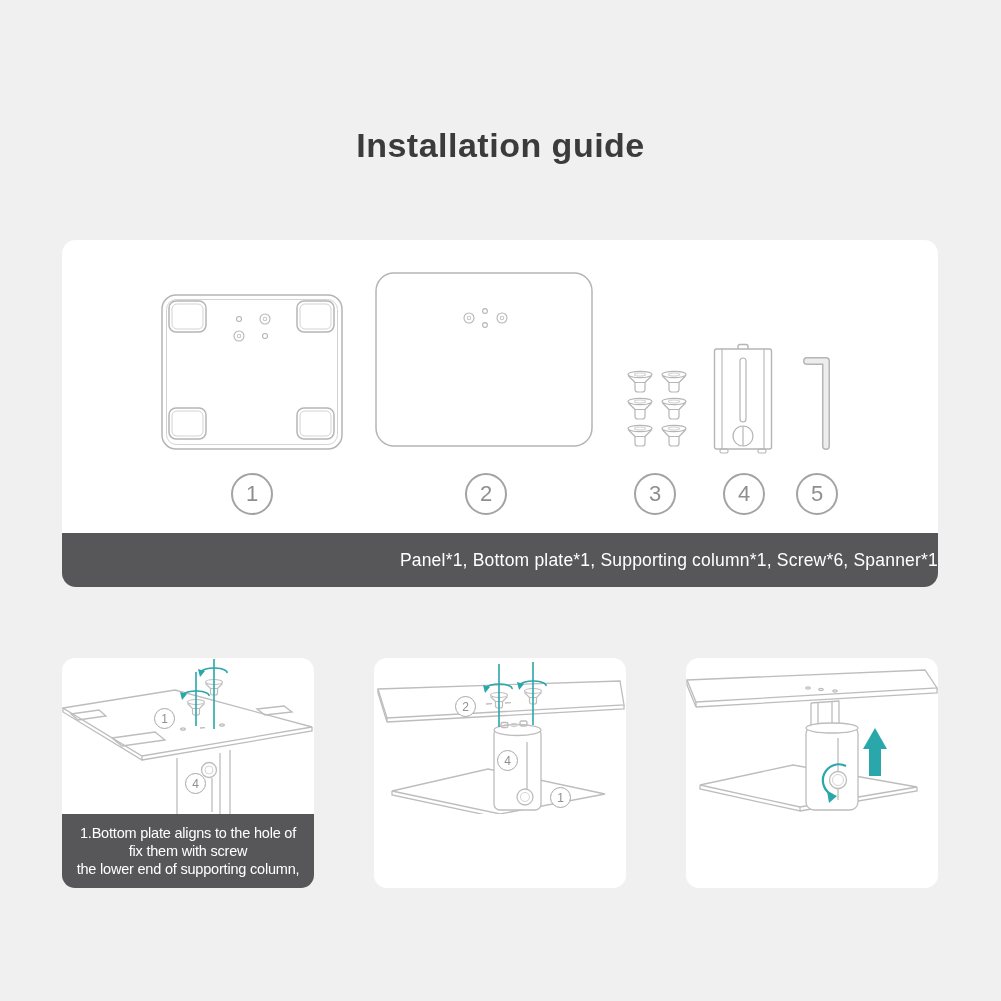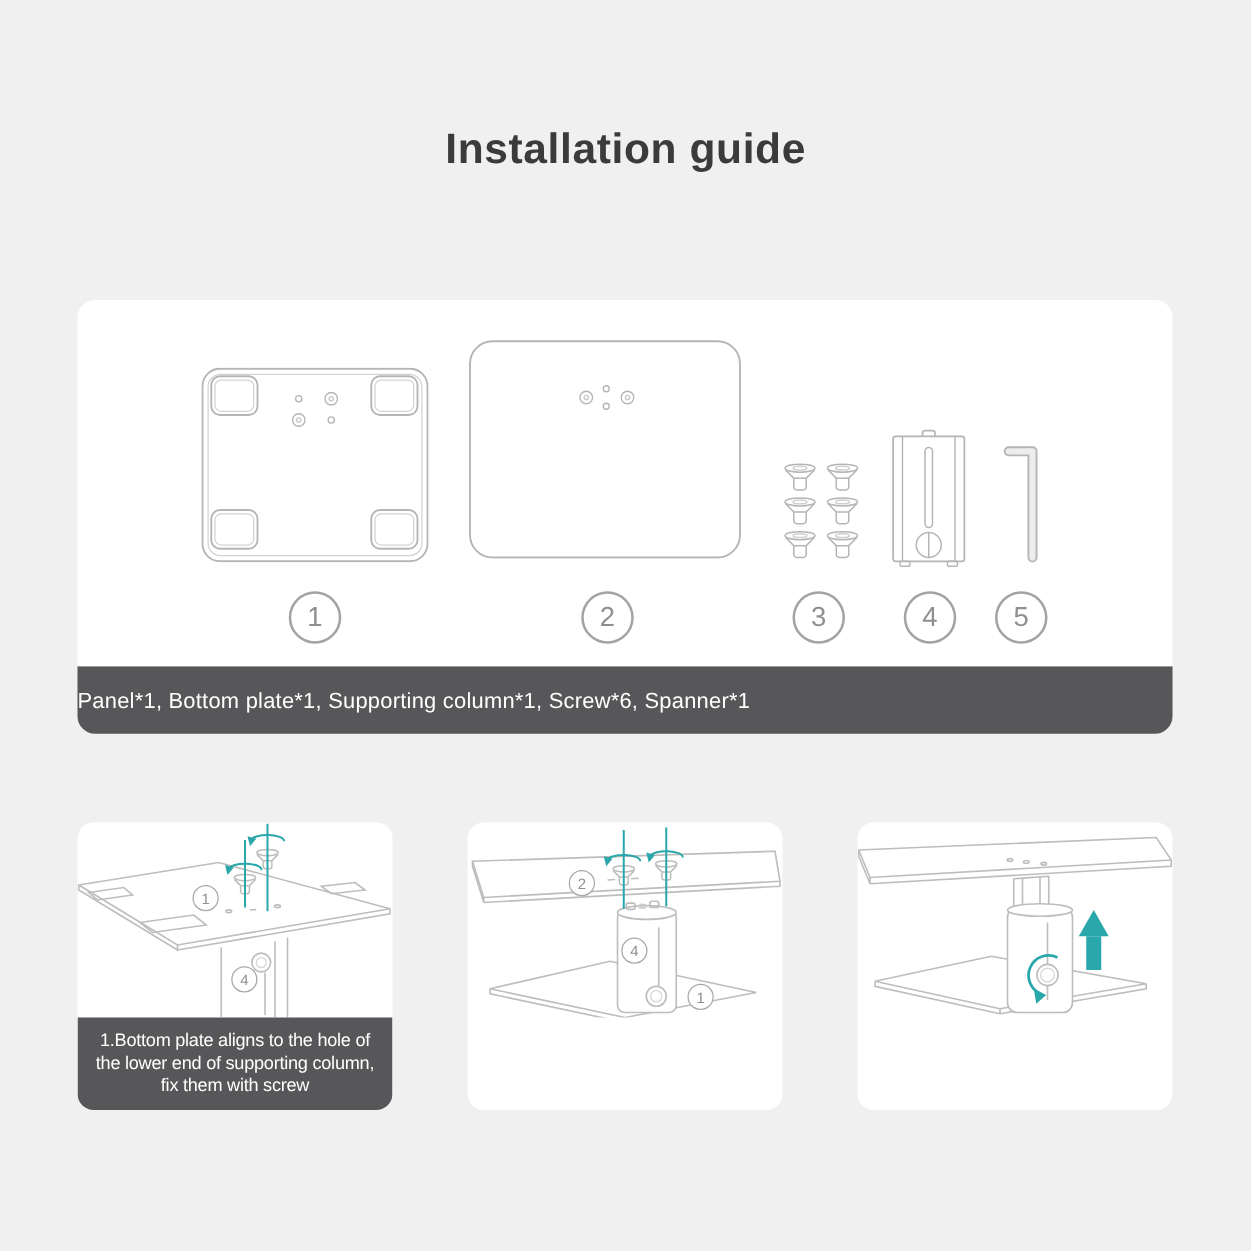--- a/index.html
+++ b/index.html
@@ -1,29 +1,29 @@
 <!DOCTYPE html>
 <html><head>
 <meta charset="utf-8">
 <style>
   html,body{margin:0;padding:0;background:#f0f0f0;}
   .page{position:relative;width:1001px;height:1001px;background:#f0f0f0;overflow:hidden;
         font-family:"Liberation Sans",sans-serif;}
-  .title{position:absolute;top:100px;left:0;width:100%;margin:0;text-align:center;
+  .title{position:absolute;top:126px;left:0;width:100%;margin:0;text-align:center;
          font-size:34px;font-weight:bold;color:#3b3b3b;letter-spacing:.5px;}
   
   .parts-card{position:absolute;left:62px;top:240px;width:876px;}
   .parts-canvas{position:relative;width:876px;height:293px;background:#ffffff;
                 border-radius:14px 14px 0 0;}
   .part{position:absolute;}
   .pbadge{position:absolute;top:233px;width:38px;height:38px;border:2px solid #a3a3a3;
           border-radius:50%;background:#fff;color:#8f8f8f;font-size:22px;
           display:flex;align-items:center;justify-content:center;}
   .parts-bar{width:876px;height:54px;background:#57575a;border-radius:0 0 14px 14px;
-             display:flex;align-items:center;justify-content:flex-start;}
+             display:flex;align-items:center;justify-content:flex-end;}
   .parts-bar span{color:#ffffff;font-size:17.5px;letter-spacing:.2px;}
   
   .steps{position:absolute;left:62px;top:658px;width:876px;display:flex;
          justify-content:space-between;}
   .step-card{position:relative;width:252px;height:230px;background:#ffffff;
              border-radius:13px;overflow:hidden;}
   .step-fig{position:relative;width:252px;height:156px;}
   .step-fig svg{position:absolute;left:0;top:0;}
   .sbadge{position:absolute;width:19px;height:19px;border:1.4px solid #a8a8a8;
           border-radius:50%;background:#fff;color:#8f8f8f;font-size:12px;
@@ -175,22 +175,22 @@
             <path d="M139,14 a13,4.5 0 1 1 26,1"></path>
             <polygon points="118,34 125,36 120,42" fill="#29a7aa" stroke="none"></polygon>
             <polygon points="136,11 143,13 138,19" fill="#29a7aa" stroke="none"></polygon>
           </g>
         </svg>
         <div class="sbadge" style="left:92px;top:50px;">1</div>
         <div class="sbadge" style="left:123px;top:115px;">4</div>
       </div>
       <div class="step-caption">
         <div class="cap-line">1.Bottom plate aligns to the hole of</div>
+        <div class="cap-line">fix them with screw</div>
         <div class="cap-line">the lower end of supporting column,</div>
-        <div class="cap-line">fix them with screw</div>
       </div>
     </article>
 
     <article class="step-card">
       <div class="step-fig">
         <svg width="252" height="156" viewBox="0 0 252 156">
           <g fill="none" stroke="#bdbdbd" stroke-width="1.3">
             <polygon points="18,133 114,111 231,136 126,156" fill="#fff"></polygon>
             <path d="M18,133 L18,137 L126,160"></path>
             <rect x="120" y="70" width="47" height="82" rx="6" fill="#fff"></rect>

